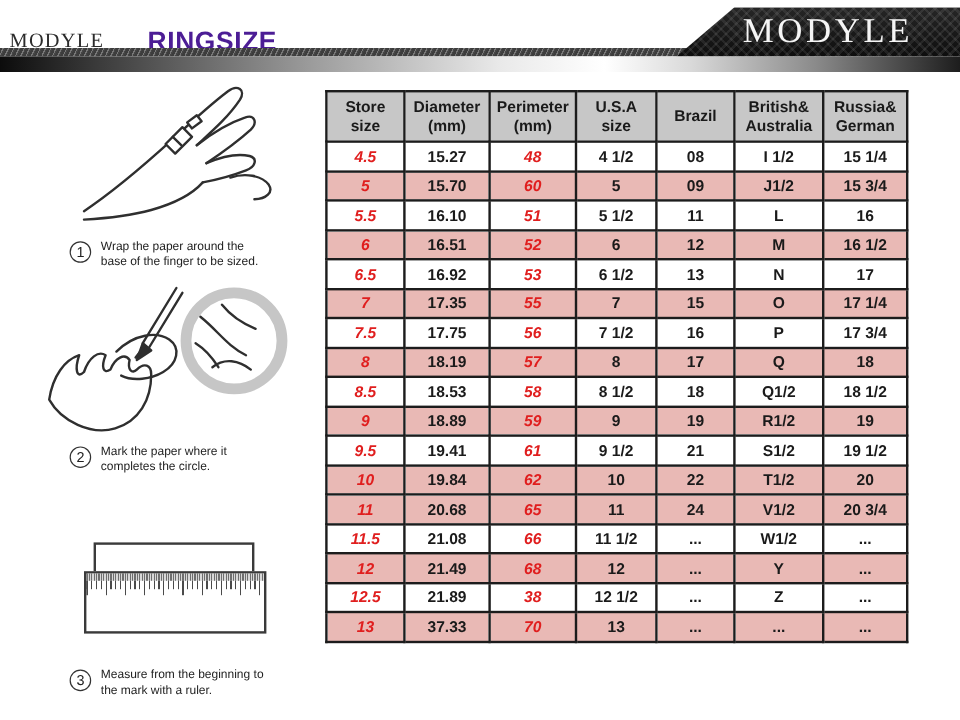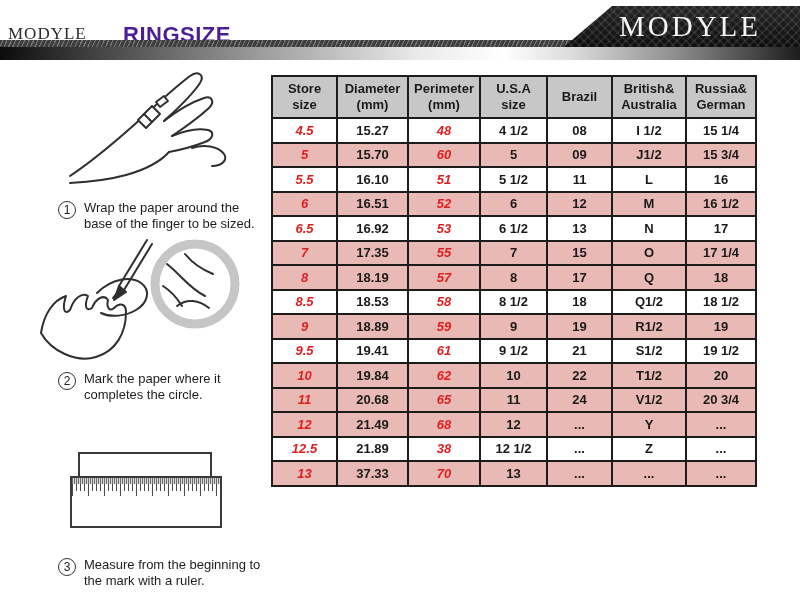--- a/index.html
+++ b/index.html
@@ -50,21 +50,21 @@
   .illus svg path, .illus svg line, .illus svg circle { vector-effect:non-scaling-stroke; }
   .step {
     position:absolute; display:flex; gap:8px; align-items:flex-start; width:230px;
   }
   .step-num {
     flex:0 0 auto; width:18px; height:18px; border:1.5px solid #333; border-radius:50%;
     display:flex; align-items:center; justify-content:center;
     font-size:12px; color:#222; margin-top:1px;
   }
   .step-text {
-    font-size:13px; color:#1d1d1d; line-height:1.25; white-space:pre-line;
+    font-size:10px; color:#1d1d1d; line-height:1.25; white-space:pre-line;
   }
 
   
   .paper-strip {
     position:absolute; left:78px; top:452px; width:134px; height:26px;
     border:2px solid #3a3a3a; background:#fff;
   }
   .ruler-body {
     position:absolute; left:70px; top:476px; width:152px; height:52px;
     border:2px solid #3a3a3a; background:#fff;
@@ -253,20 +253,29 @@
           </tr>
           <tr class="alt">
             <td class="red">7</td>
             <td>17.35</td>
             <td class="red">55</td>
             <td>7</td>
             <td>15</td>
             <td>O</td>
             <td>17 1/4</td>
           </tr>
+          <tr>
+            <td class="red">7.5</td>
+            <td>17.75</td>
+            <td class="red">56</td>
+            <td>7 1/2</td>
+            <td>16</td>
+            <td>P</td>
+            <td>17 3/4</td>
+          </tr>
           <tr class="alt">
             <td class="red">8</td>
             <td>18.19</td>
             <td class="red">57</td>
             <td>8</td>
             <td>17</td>
             <td>Q</td>
             <td>18</td>
           </tr>
           <tr>
@@ -307,20 +316,29 @@
           </tr>
           <tr class="alt">
             <td class="red">11</td>
             <td>20.68</td>
             <td class="red">65</td>
             <td>11</td>
             <td>24</td>
             <td>V1/2</td>
             <td>20 3/4</td>
           </tr>
+          <tr>
+            <td class="red">11.5</td>
+            <td>21.08</td>
+            <td class="red">66</td>
+            <td>11 1/2</td>
+            <td>...</td>
+            <td>W1/2</td>
+            <td>...</td>
+          </tr>
           <tr class="alt">
             <td class="red">12</td>
             <td>21.49</td>
             <td class="red">68</td>
             <td>12</td>
             <td>...</td>
             <td>Y</td>
             <td>...</td>
           </tr>
           <tr>

